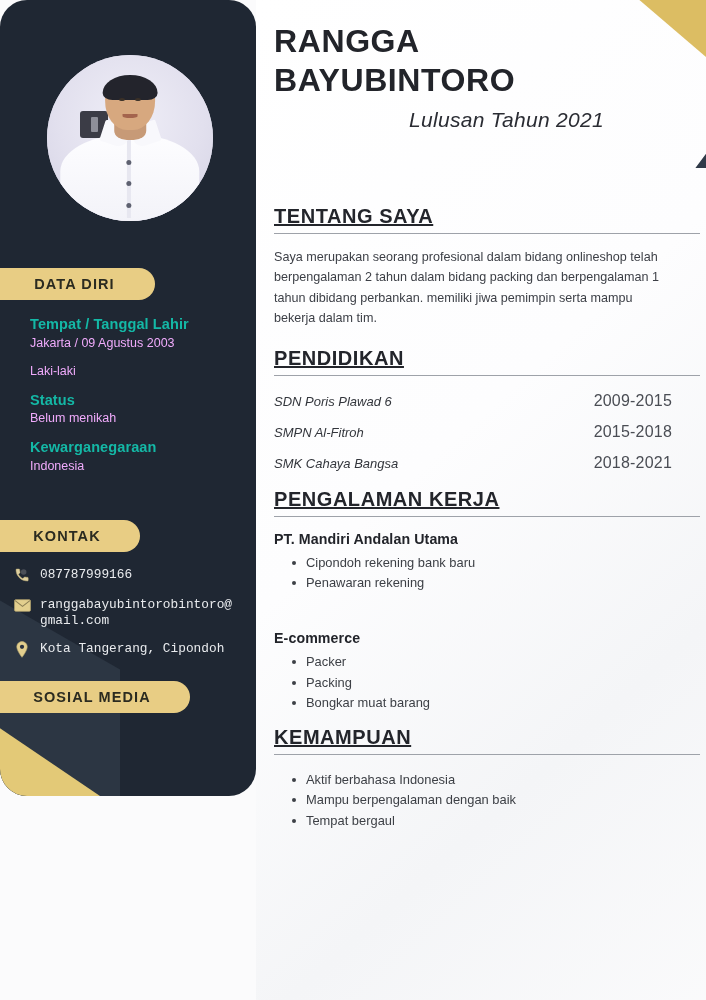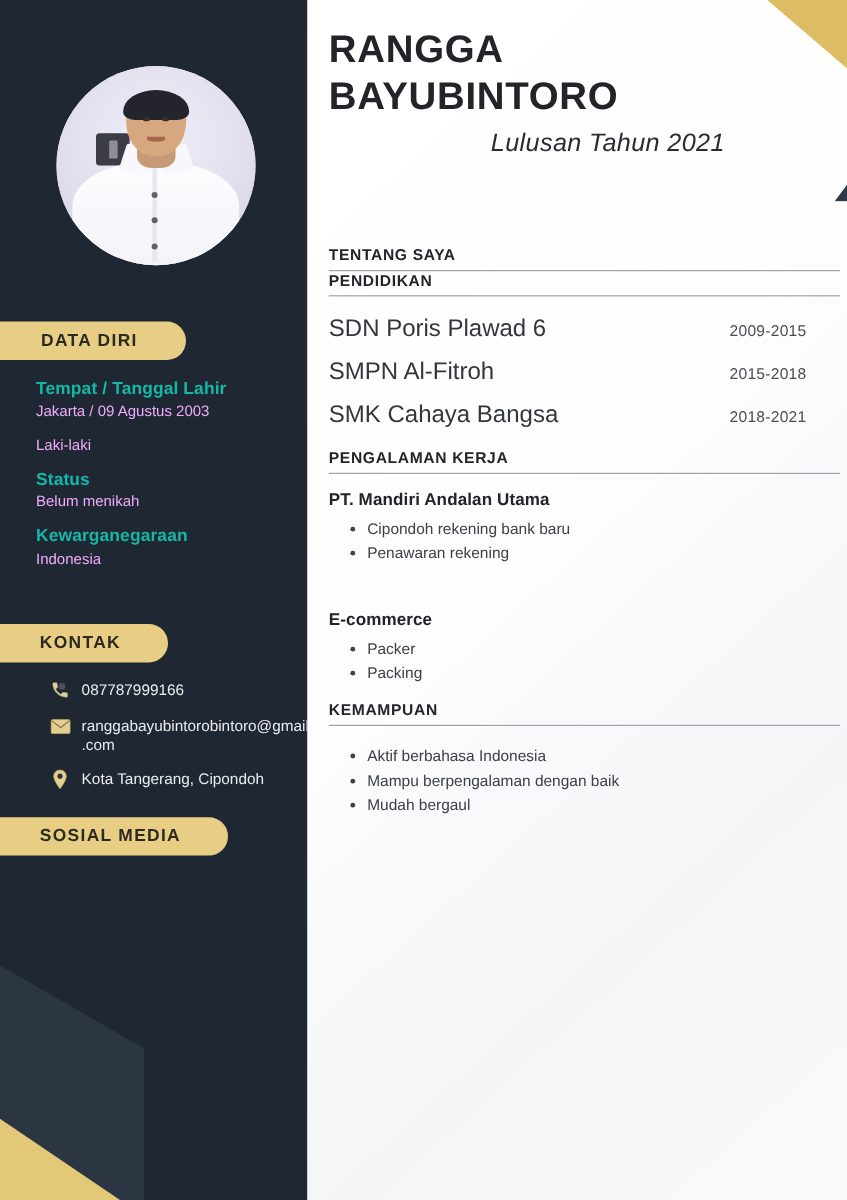--- a/index.html
+++ b/index.html
@@ -18,24 +18,25 @@
     height: 1000px;
     overflow: hidden;
     background: #fbfbfc;
   }
 
   
   .sidebar {
     position: absolute;
     left: 0; top: 0;
     width: 256px;
-    height: 1000px;
+    height: 796px;
     background: #1f2733;
     overflow: hidden;
     z-index: 2;
+    border-radius: 27px;
   }
 
   
   .sidebar-wedge {
     position: absolute;
     left: -60px;
     bottom: 0;
     width: 180px;
     height: 230px;
     background: #2c3643;
@@ -196,23 +197,24 @@
   .detail-value {
     color: #f0abfc;
     font-size: 12.5px;
     line-height: 1.35;
     margin-top: 1px;
   }
 
   
   .contacts {
     position: absolute;
-    left: 40px;
+    left: 12px;
     top: 566px;
     width: 220px;
+    font-family: Liberation Mono, monospace;
   }
   .contact-row {
     display: flex;
     align-items: flex-start;
     margin-bottom: 12px;
   }
   .contact-icon {
     width: 20px;
     min-width: 20px;
     height: 18px;
@@ -285,26 +287,27 @@
 
   .content {
     position: absolute;
     left: 18px;
     top: 205px;
     width: 432px;
   }
 
   .section-head {
     color: #23252b;
-    font-size: 13px;
+    font-size: 20px;
     font-weight: bold;
     letter-spacing: 0.55px;
     padding-bottom: 5px;
     border-bottom: 1.6px solid #9ea2a9;
     width: 426px;
+    text-decoration: underline;
   }
 
   .about-text {
     color: #3c3f46;
     font-size: 12.6px;
     line-height: 1.62;
     margin-top: 13px;
     margin-bottom: 18px;
     width: 400px;
   }
@@ -312,25 +315,26 @@
   .edu-list { margin-top: 16px; margin-bottom: 16px; }
   .edu-row {
     display: flex;
     justify-content: space-between;
     align-items: baseline;
     margin-bottom: 13px;
     width: 398px;
   }
   .edu-school {
     color: #33363c;
-    font-size: 20px;
+    font-size: 13px;
+    font-style: italic;
   }
   .edu-years {
     color: #4a4d54;
-    font-size: 13px;
+    font-size: 16px;
     letter-spacing: 0.2px;
   }
 
   .job { margin-top: 14px; }
   .job-title {
     color: #22242a;
     font-size: 14.2px;
     font-weight: bold;
     letter-spacing: 0.1px;
     margin-bottom: 7px;
@@ -462,20 +466,21 @@
 
     <div class="header">
       <div class="name-line">RANGGA</div>
       <div class="name-line">BAYUBINTORO</div>
       <div class="subtitle">Lulusan Tahun 2021</div>
     </div>
 
     <div class="content">
 
       <div class="section-head">TENTANG SAYA</div>
+      <p class="about-text">Saya merupakan seorang profesional dalam bidang onlineshop telah berpengalaman 2 tahun dalam bidang packing dan berpengalaman 1 tahun dibidang perbankan. memiliki jiwa pemimpin serta mampu bekerja dalam tim.</p>
 
       <div class="section-head">PENDIDIKAN</div>
       <div class="edu-list">
         <div class="edu-row">
           <span class="edu-school">SDN Poris Plawad 6</span>
           <span class="edu-years">2009-2015</span>
         </div>
         <div class="edu-row">
           <span class="edu-school">SMPN Al-Fitroh</span>
           <span class="edu-years">2015-2018</span>
@@ -496,28 +501,29 @@
         </ul>
       </div>
 
       <div class="spacer-sm"></div>
 
       <div class="job">
         <div class="job-title">E-commerce</div>
         <ul class="bullets">
           <li>Packer</li>
           <li>Packing</li>
+          <li>Bongkar muat barang</li>
         </ul>
       </div>
 
       <div class="section-head">KEMAMPUAN</div>
       <div class="skills-wrap">
         <ul class="bullets">
           <li>Aktif berbahasa Indonesia</li>
           <li>Mampu berpengalaman dengan baik</li>
-          <li>Mudah bergaul</li>
+          <li>Tempat bergaul</li>
         </ul>
       </div>
 
     </div>
   </main>
 
 </div>
 
 </body></html>

